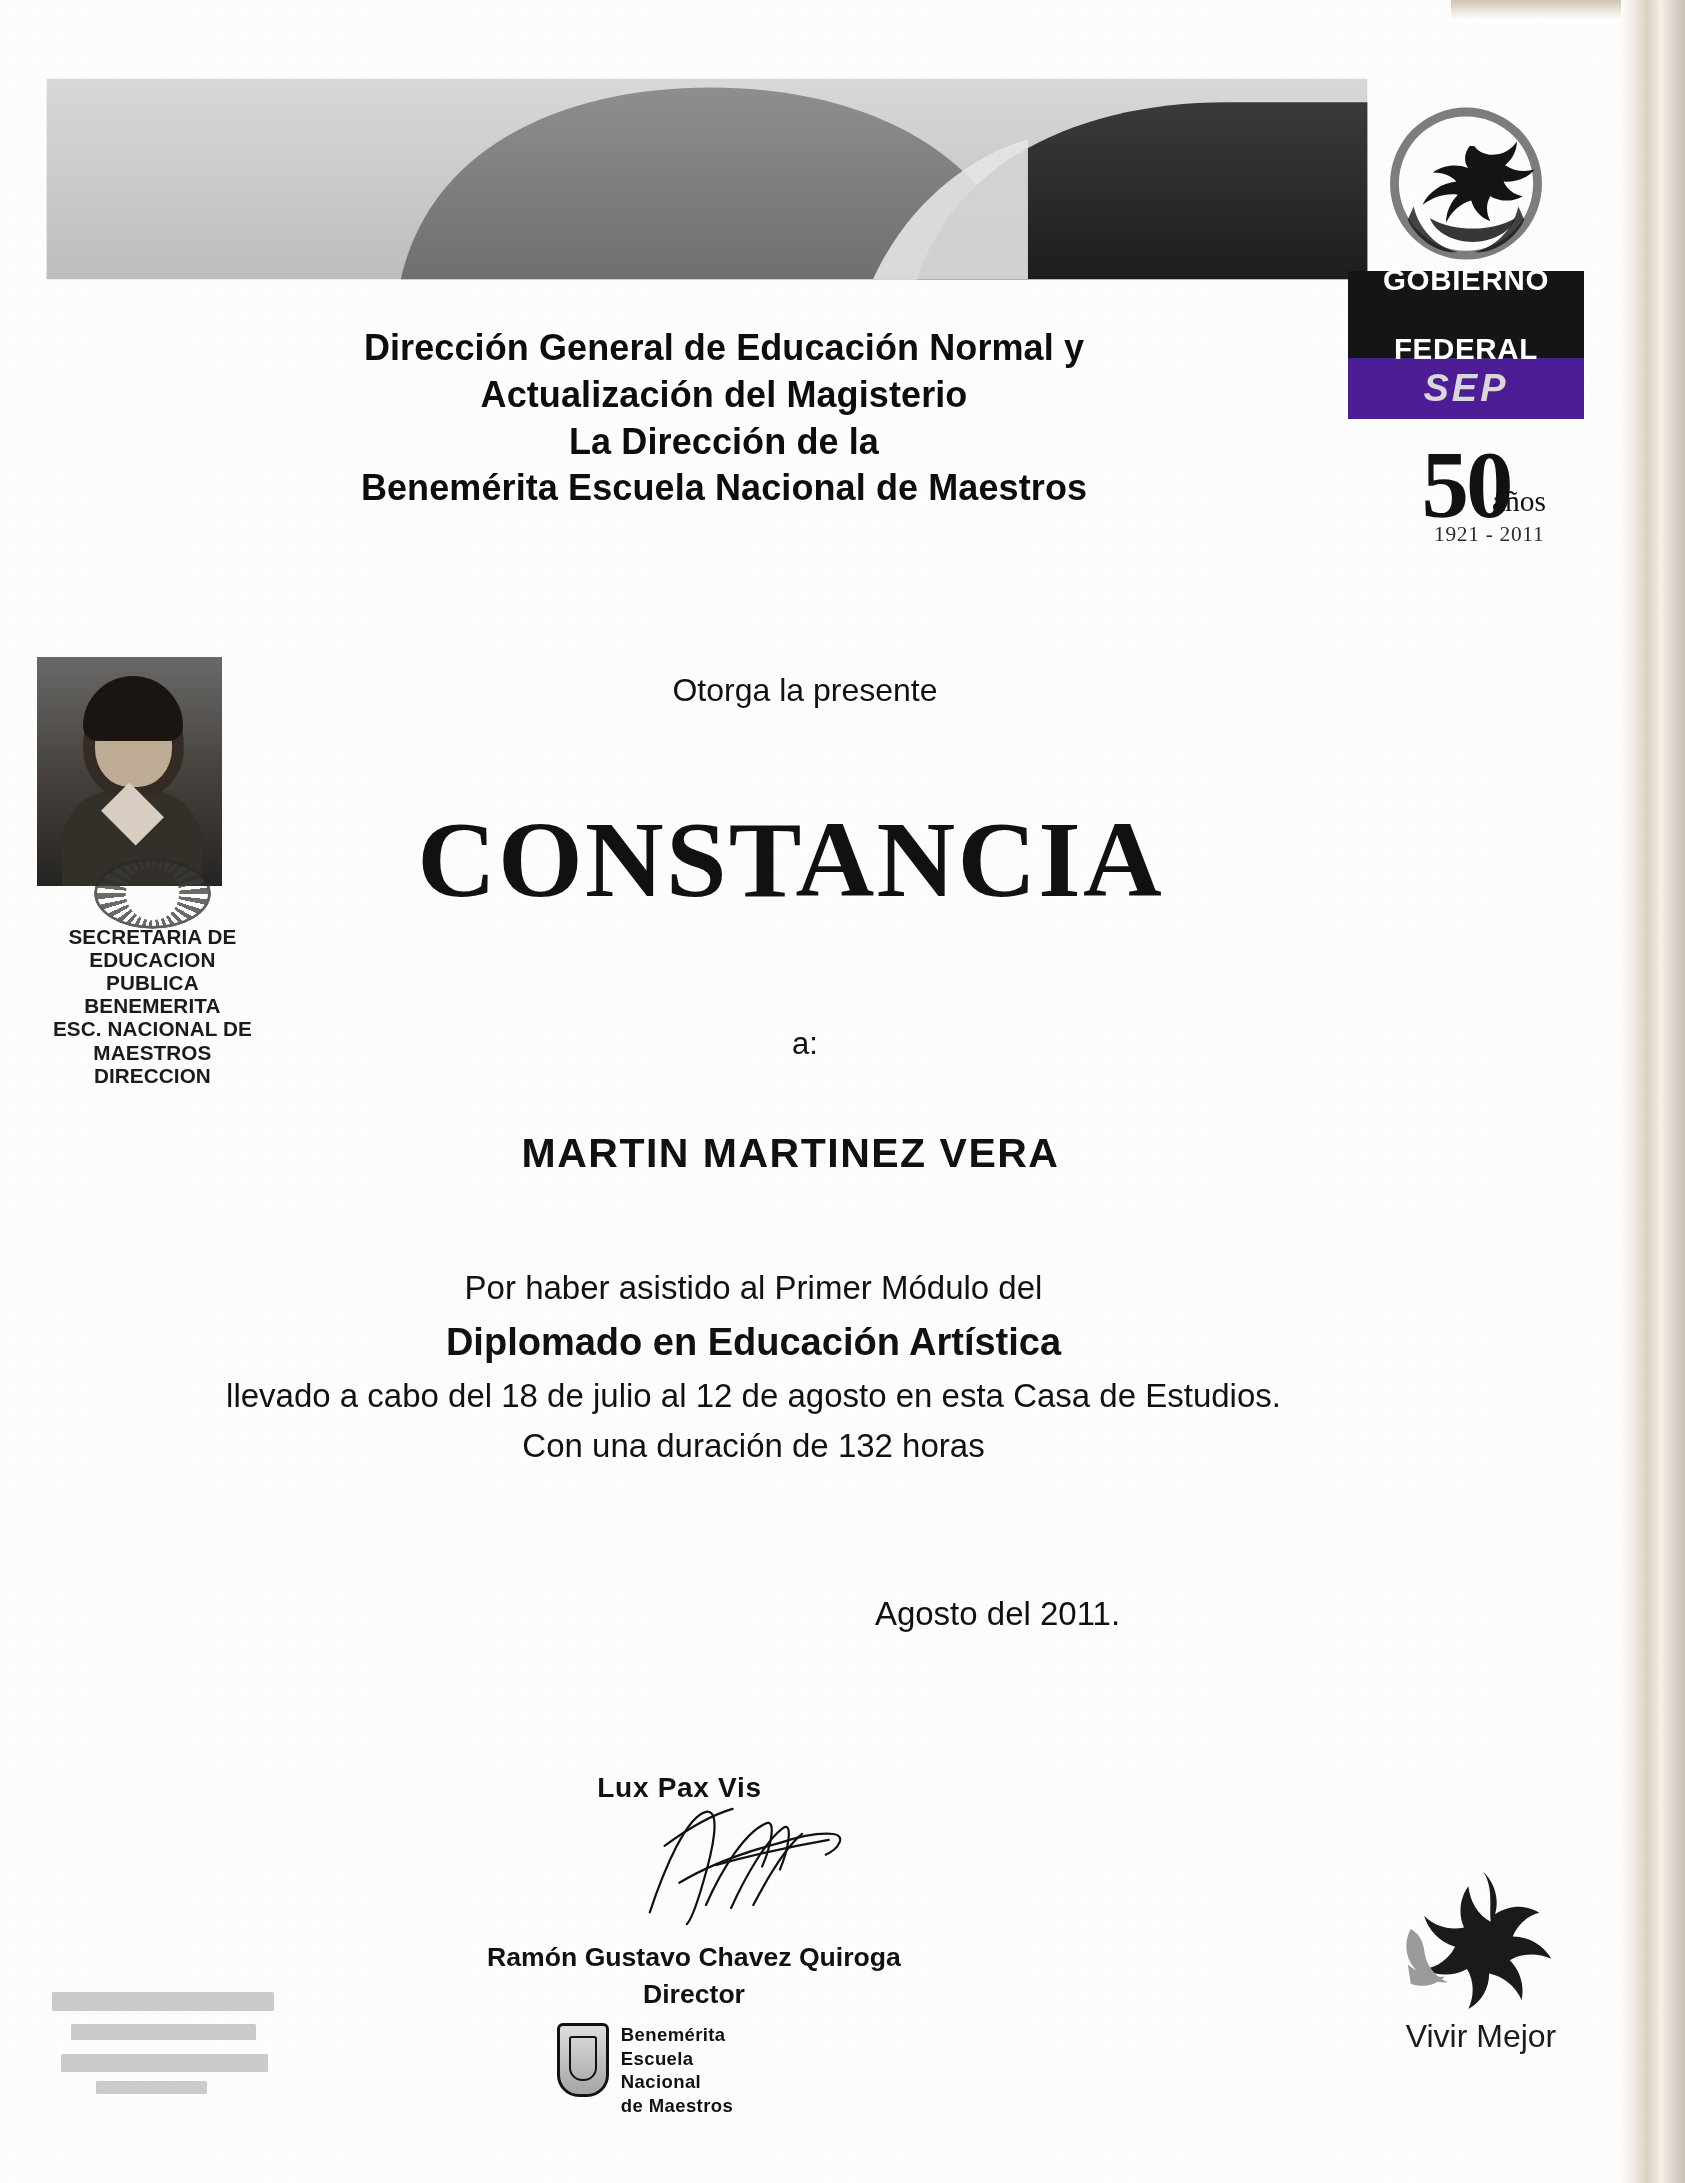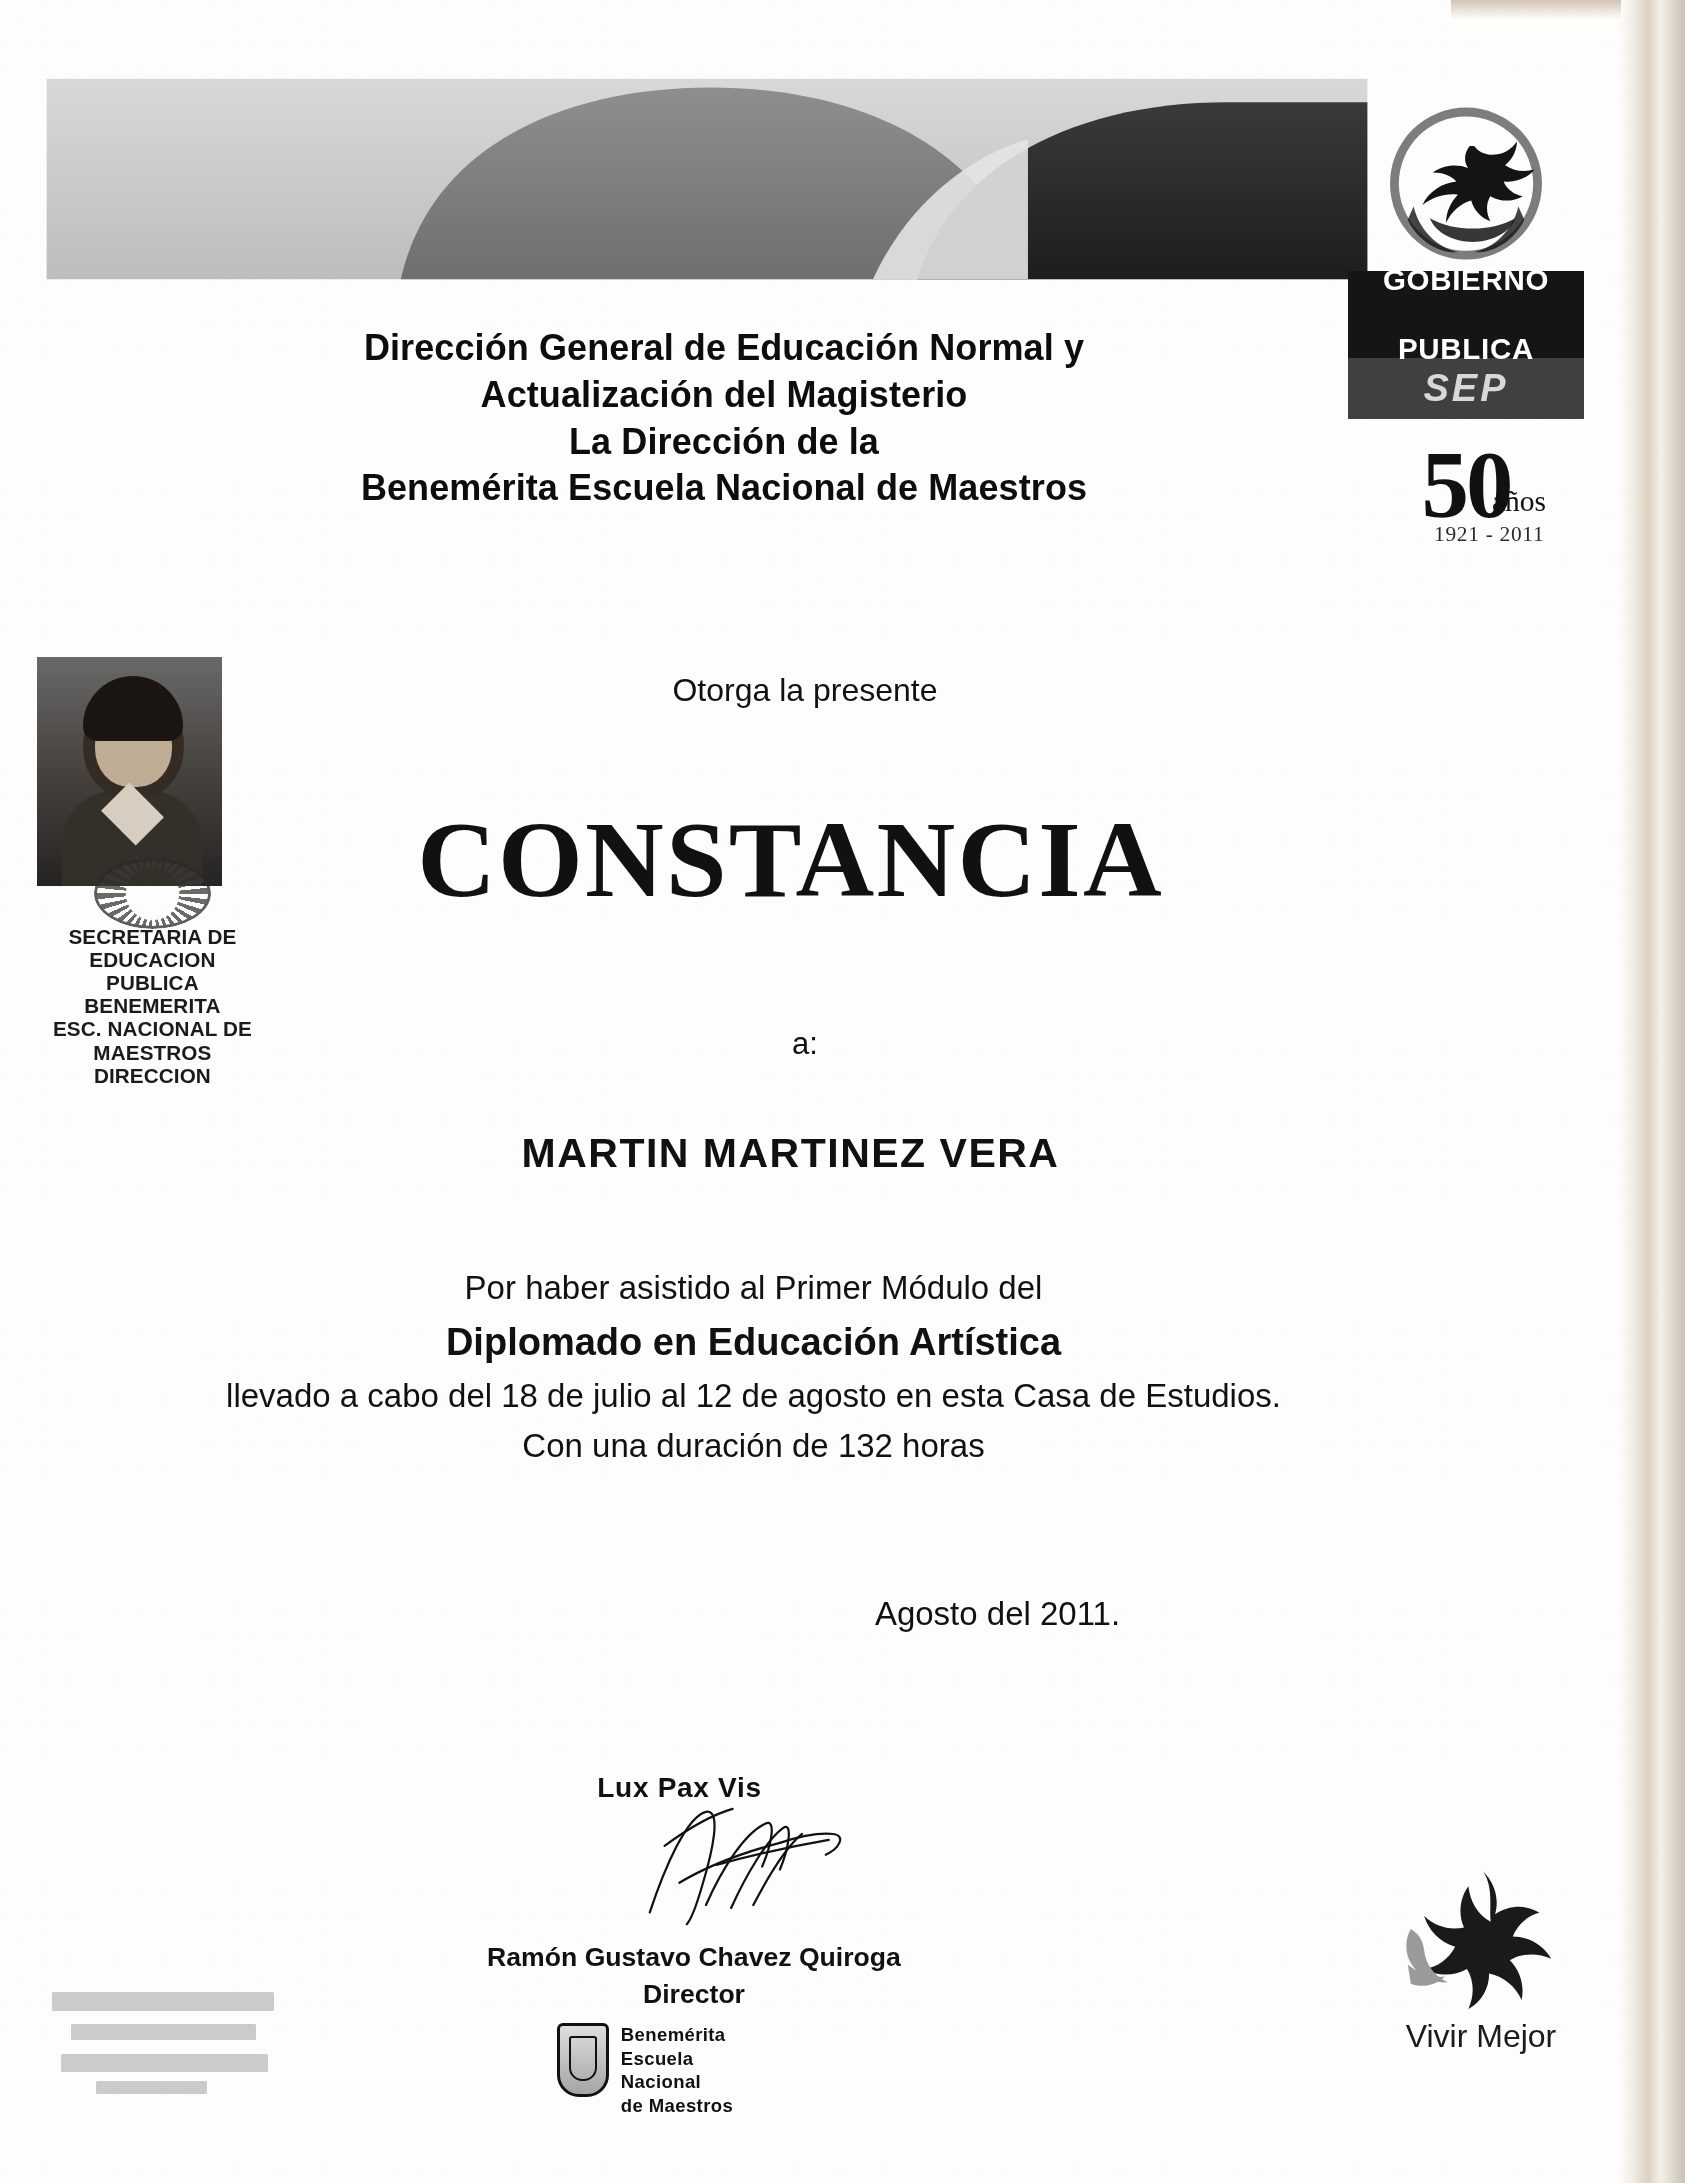--- a/index.html
+++ b/index.html
@@ -115,21 +115,21 @@
   }
   .gob-bar .l2 {
     font-weight: bold;
     font-size: 29.5px;
     letter-spacing: 0.7px;
   }
   .sep-bar {
     width: 236px;
     height: 61px;
     margin: 0 auto;
-    background: #404040;
+    background: #4c1d95;
     display: flex;
     align-items: center;
     justify-content: center;
     color: #d8d8d8;
     font-weight: bold;
     font-size: 38px;
     letter-spacing: 3px;
     font-style: italic;
   }
   .anniv {
@@ -481,21 +481,21 @@
                    c-26 0 -50 -12 -58 -32 z" opacity="0.85"></path>
 
           <path d="M74 140 c8 34 34 56 60 62 c-28 2 -56 -18 -68 -44 z" opacity="0.8"></path>
           <path d="M216 140 c-8 34 -34 56 -60 62 c28 2 56 -18 68 -44 z" opacity="0.8"></path>
         </g>
       </svg>
     </div>
 
     <div class="gob-bar">
       <div class="l1">GOBIERNO</div>
-      <div class="l2">PUBLICA</div>
+      <div class="l2">FEDERAL</div>
     </div>
 
     <div class="sep-bar">
       <span>SEP</span>
     </div>
 
     <div class="anniv">
       <div class="num">50</div>
       <div class="anos">años</div>
       <div class="years">1921 - 2011</div>

